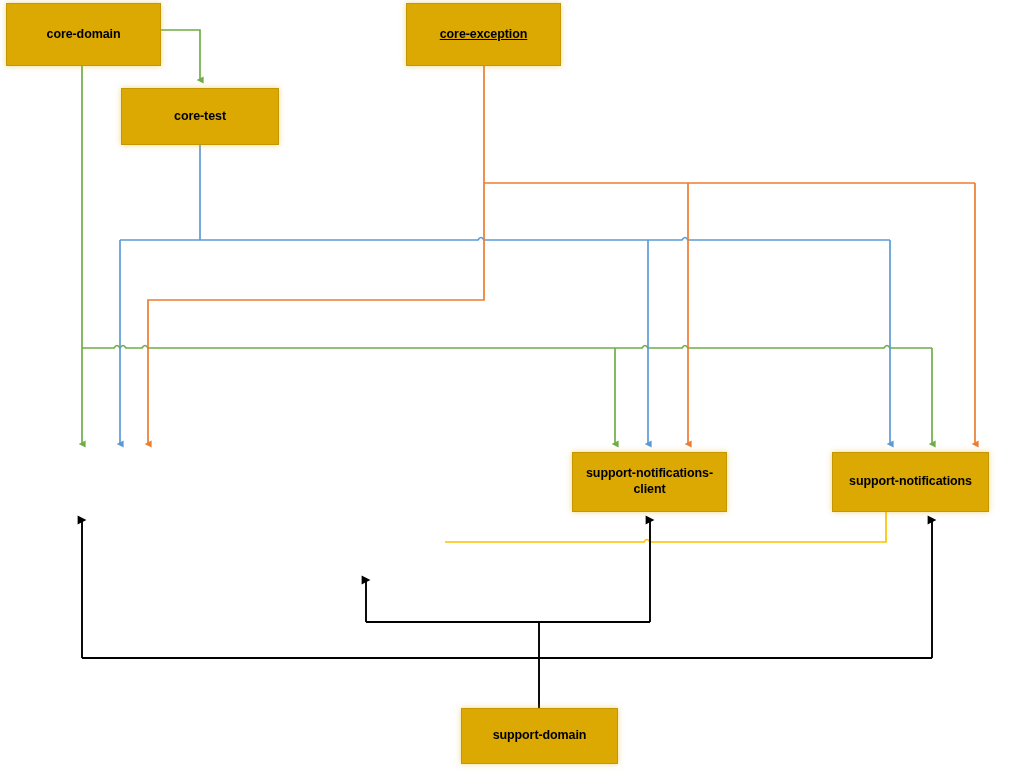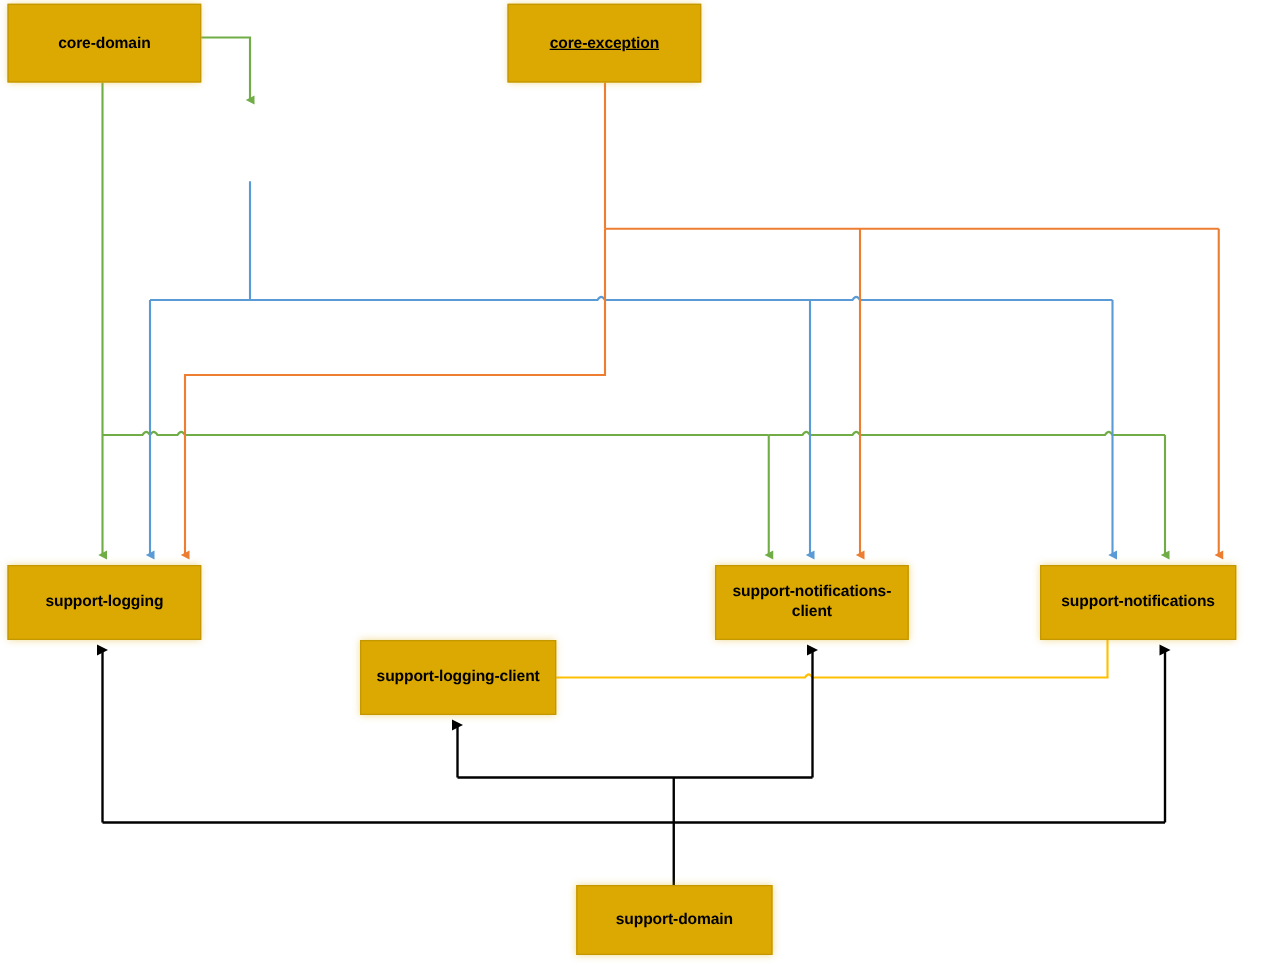--- a/index.html
+++ b/index.html
@@ -139,34 +139,31 @@
   </svg>
 
   <div class="node" style="left:6px; top:3px; width:155px; height:63px;">
     <span class="node-label">core-domain</span>
   </div>
 
   <div class="node" style="left:406px; top:3px; width:155px; height:63px;text-decoration:underline;">
     <span class="node-label">core-exception</span>
   </div>
 
+  <div class="node" style="left:121px; top:88px; width:158px; height:57px;">
+    <span class="node-label">core-test</span>
+  </div>
 
-  <div class="node" style="left:6px; top:452px; width:155px; height:60px;">
-    <span class="node-label">support-logging</span>
-  </div>
 
   <div class="node" style="left:572px; top:452px; width:155px; height:60px;">
     <span class="node-label">support-notifications-client</span>
   </div>
 
   <div class="node" style="left:832px; top:452px; width:157px; height:60px;">
     <span class="node-label">support-notifications</span>
   </div>
 
-  <div class="node" style="left:288px; top:512px; width:157px; height:60px;">
-    <span class="node-label">support-logging-client</span>
-  </div>
 
   <div class="node" style="left:461px; top:708px; width:157px; height:56px;">
     <span class="node-label">support-domain</span>
   </div>
 
 </div>
 
 </body></html>

